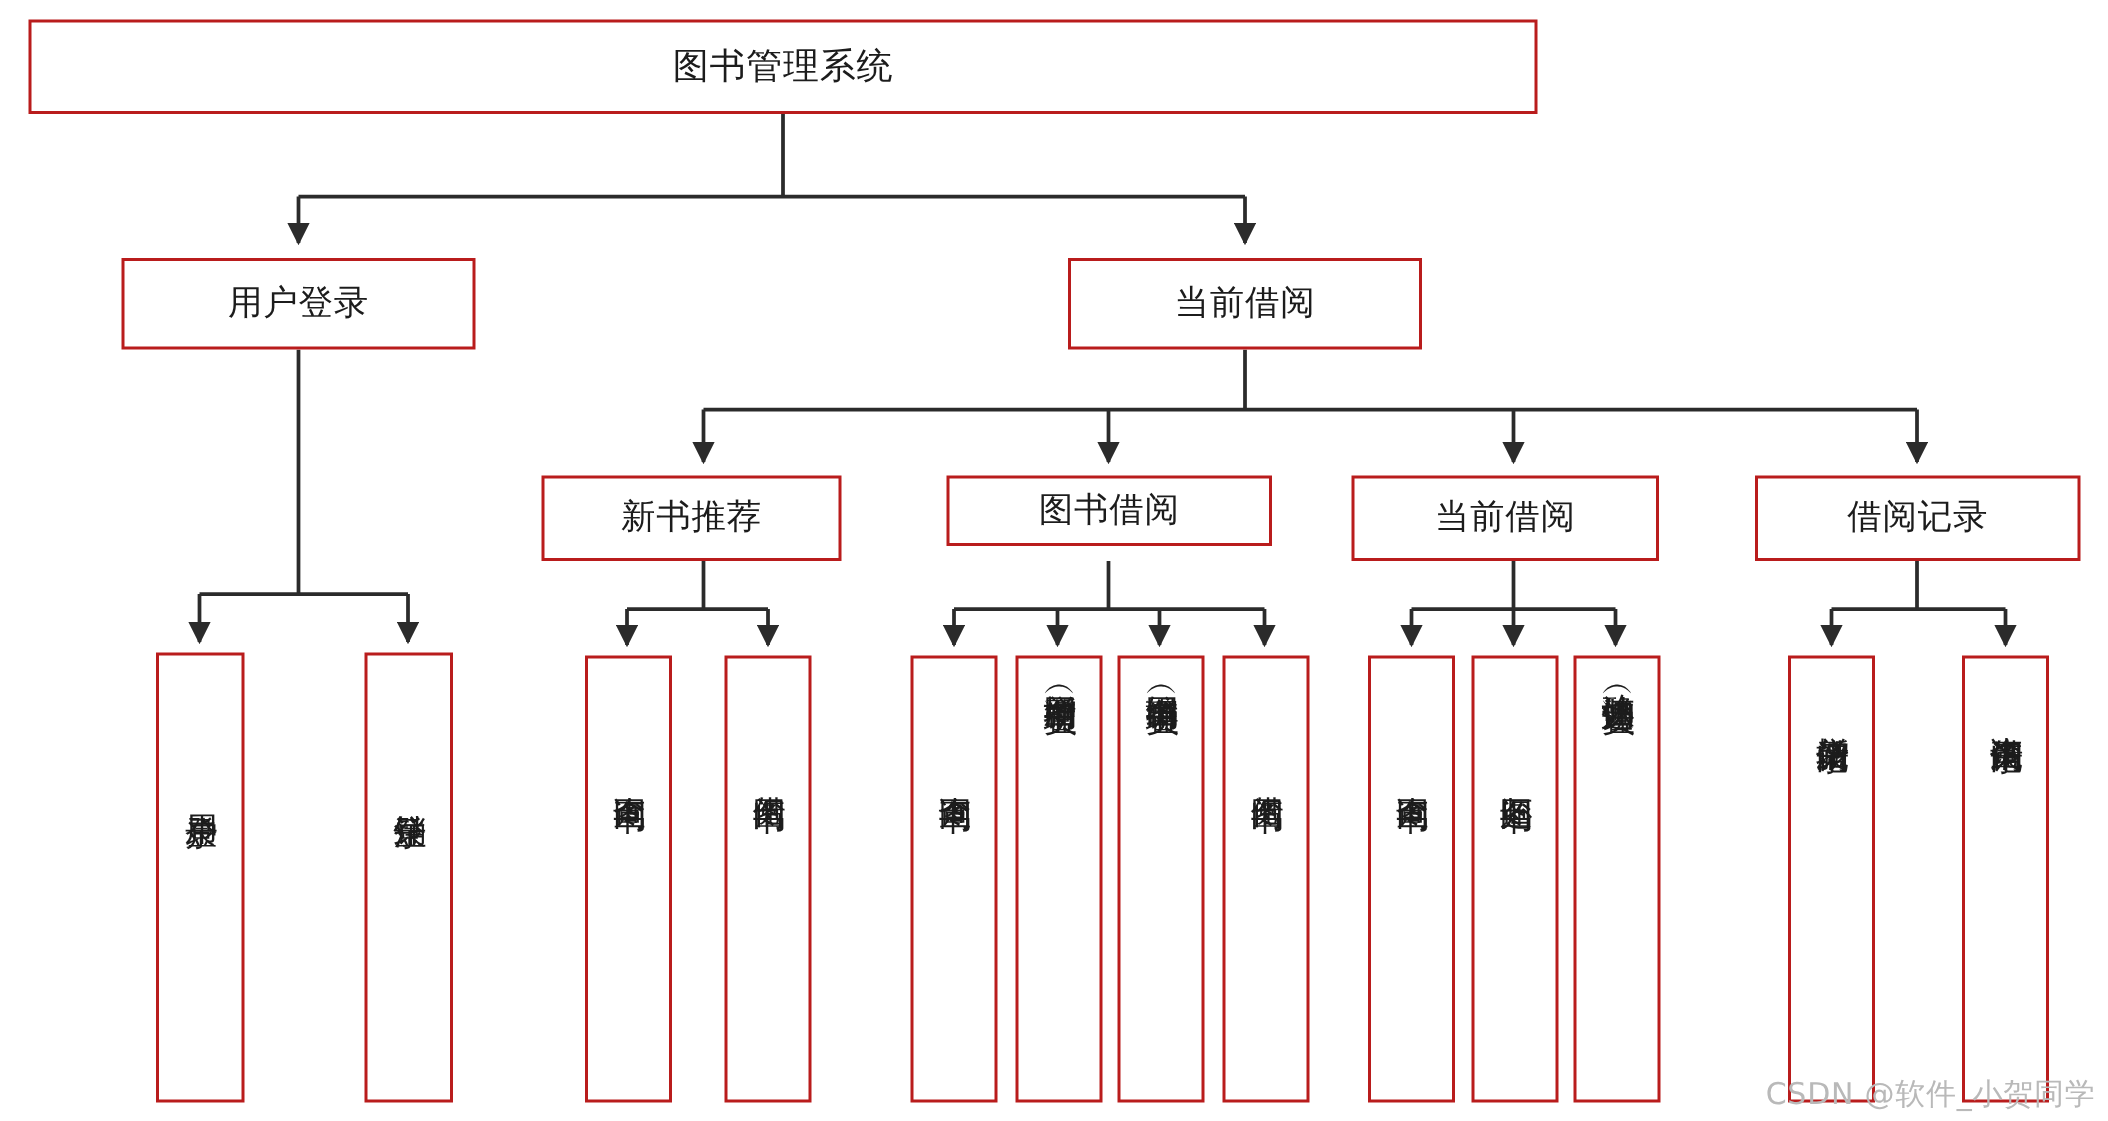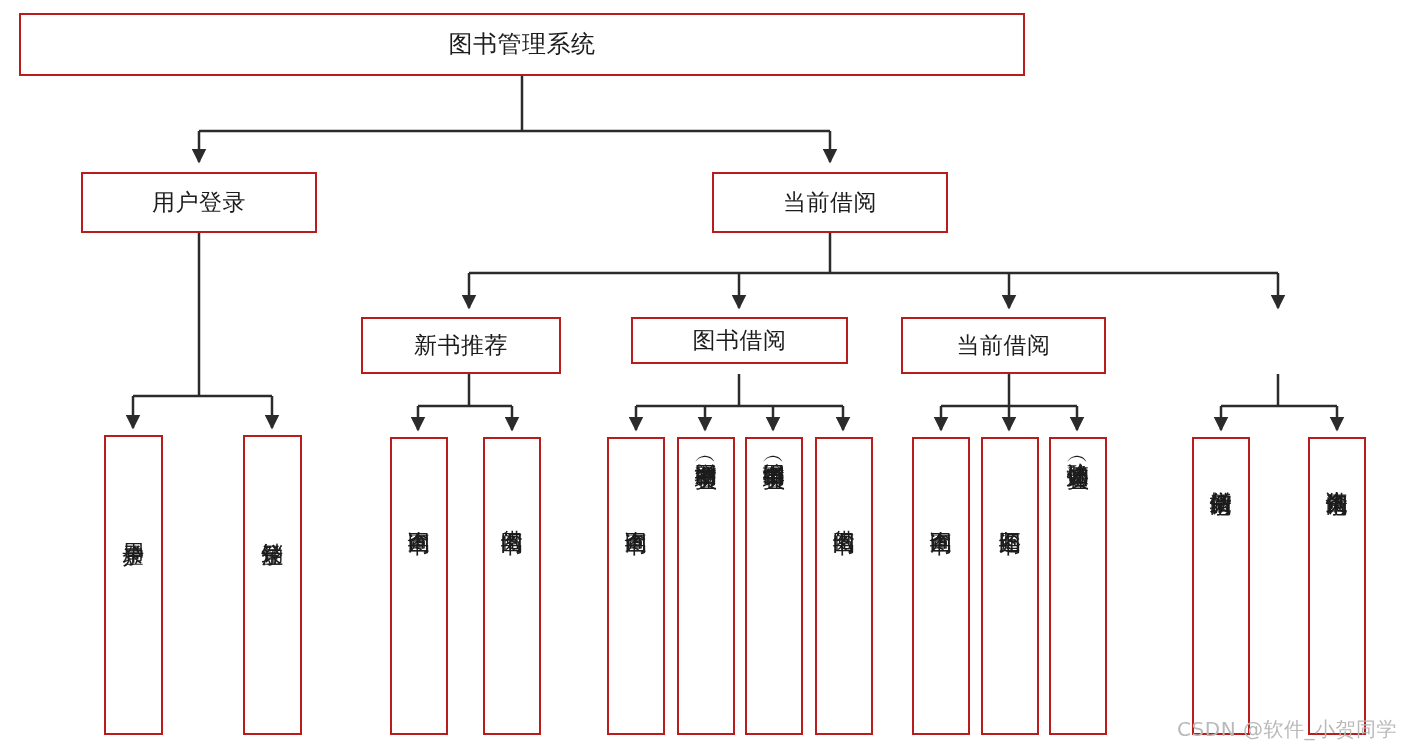--- a/index.html
+++ b/index.html
@@ -144,20 +144,23 @@
 
   <div class="node h" style="left:361px; top:317px; width:200px; height:57px;">
     <span class="label">新书推荐</span>
   </div>
   <div class="node h" style="left:631px; top:317px; width:217px; height:47px;">
     <span class="label">图书借阅</span>
   </div>
   <div class="node h" style="left:901px; top:317px; width:205px; height:57px;">
     <span class="label">当前借阅</span>
   </div>
+  <div class="node h" style="left:1170px; top:317px; width:217px; height:57px;">
+    <span class="label">借阅记录</span>
+  </div>
 
   <div class="node v" style="left:104px; top:435px; width:59px; height:300px; padding-top:88px;">
     <span class="label">用户登录</span>
   </div>
   <div class="node v" style="left:243px; top:435px; width:59px; height:300px; padding-top:88px;">
     <span class="label">注销登录</span>
   </div>
 
   <div class="node v" style="left:390px; top:437px; width:58px; height:298px; padding-top:74px;">
     <span class="label">查询图书</span>

